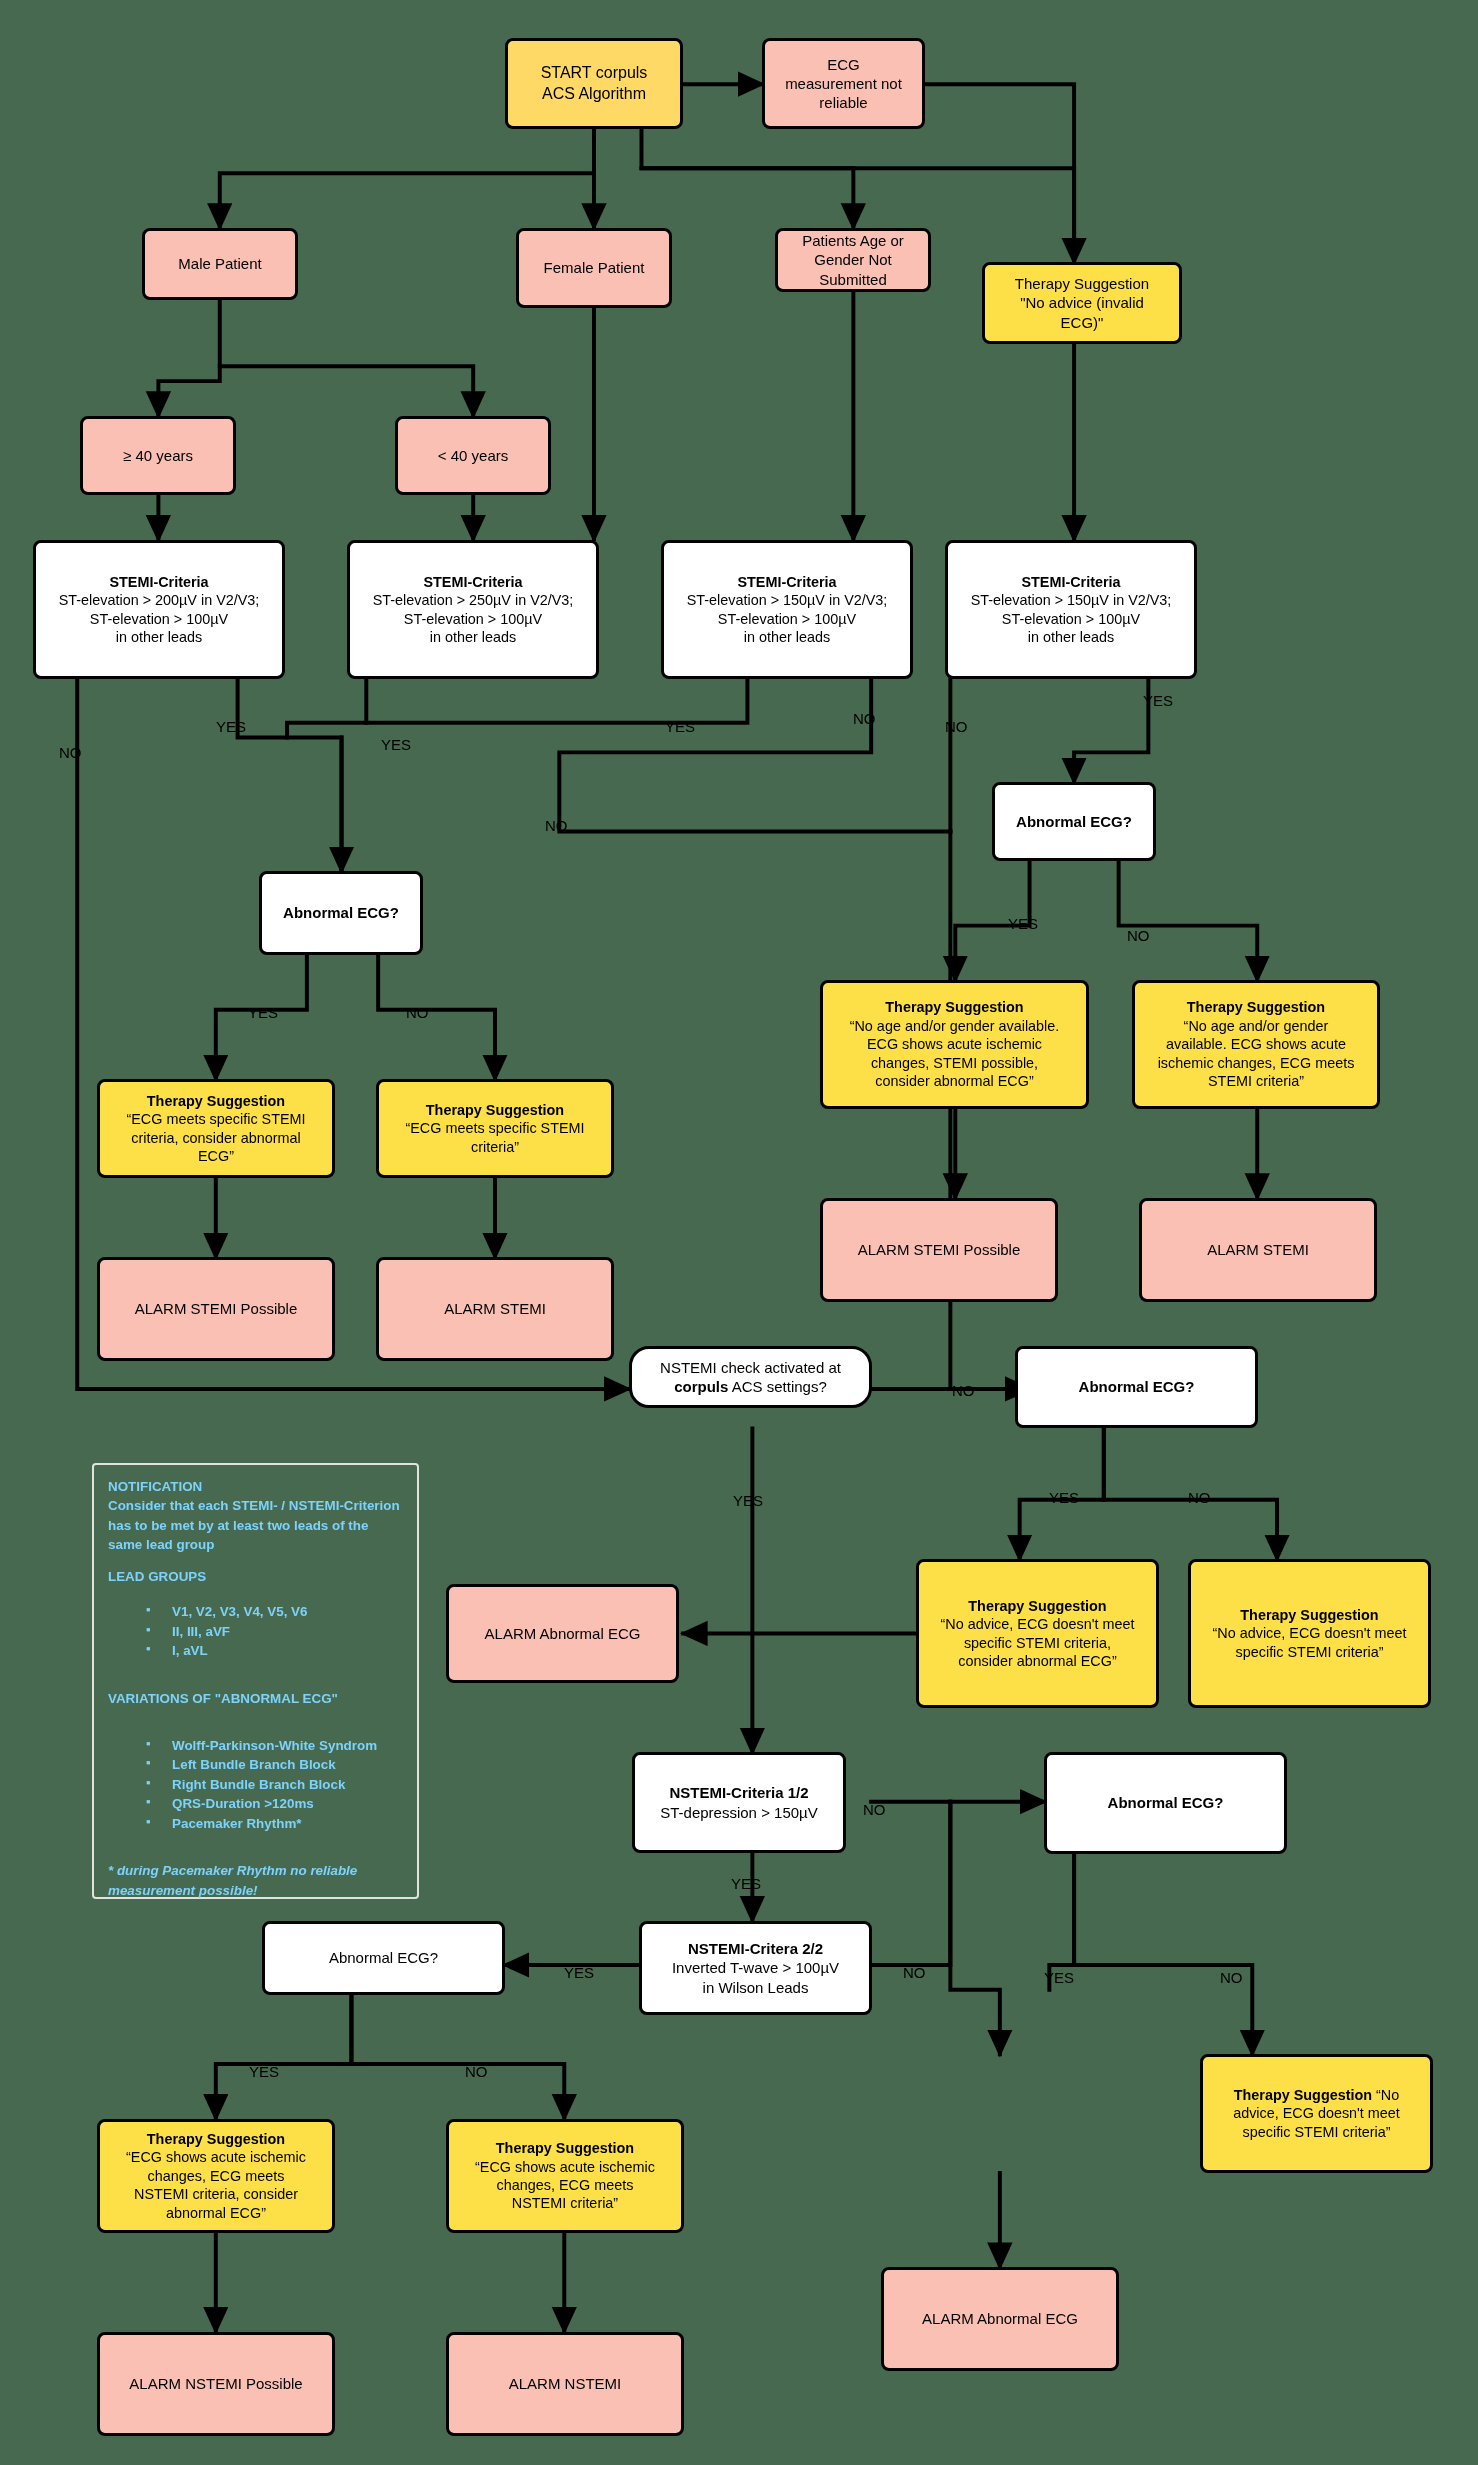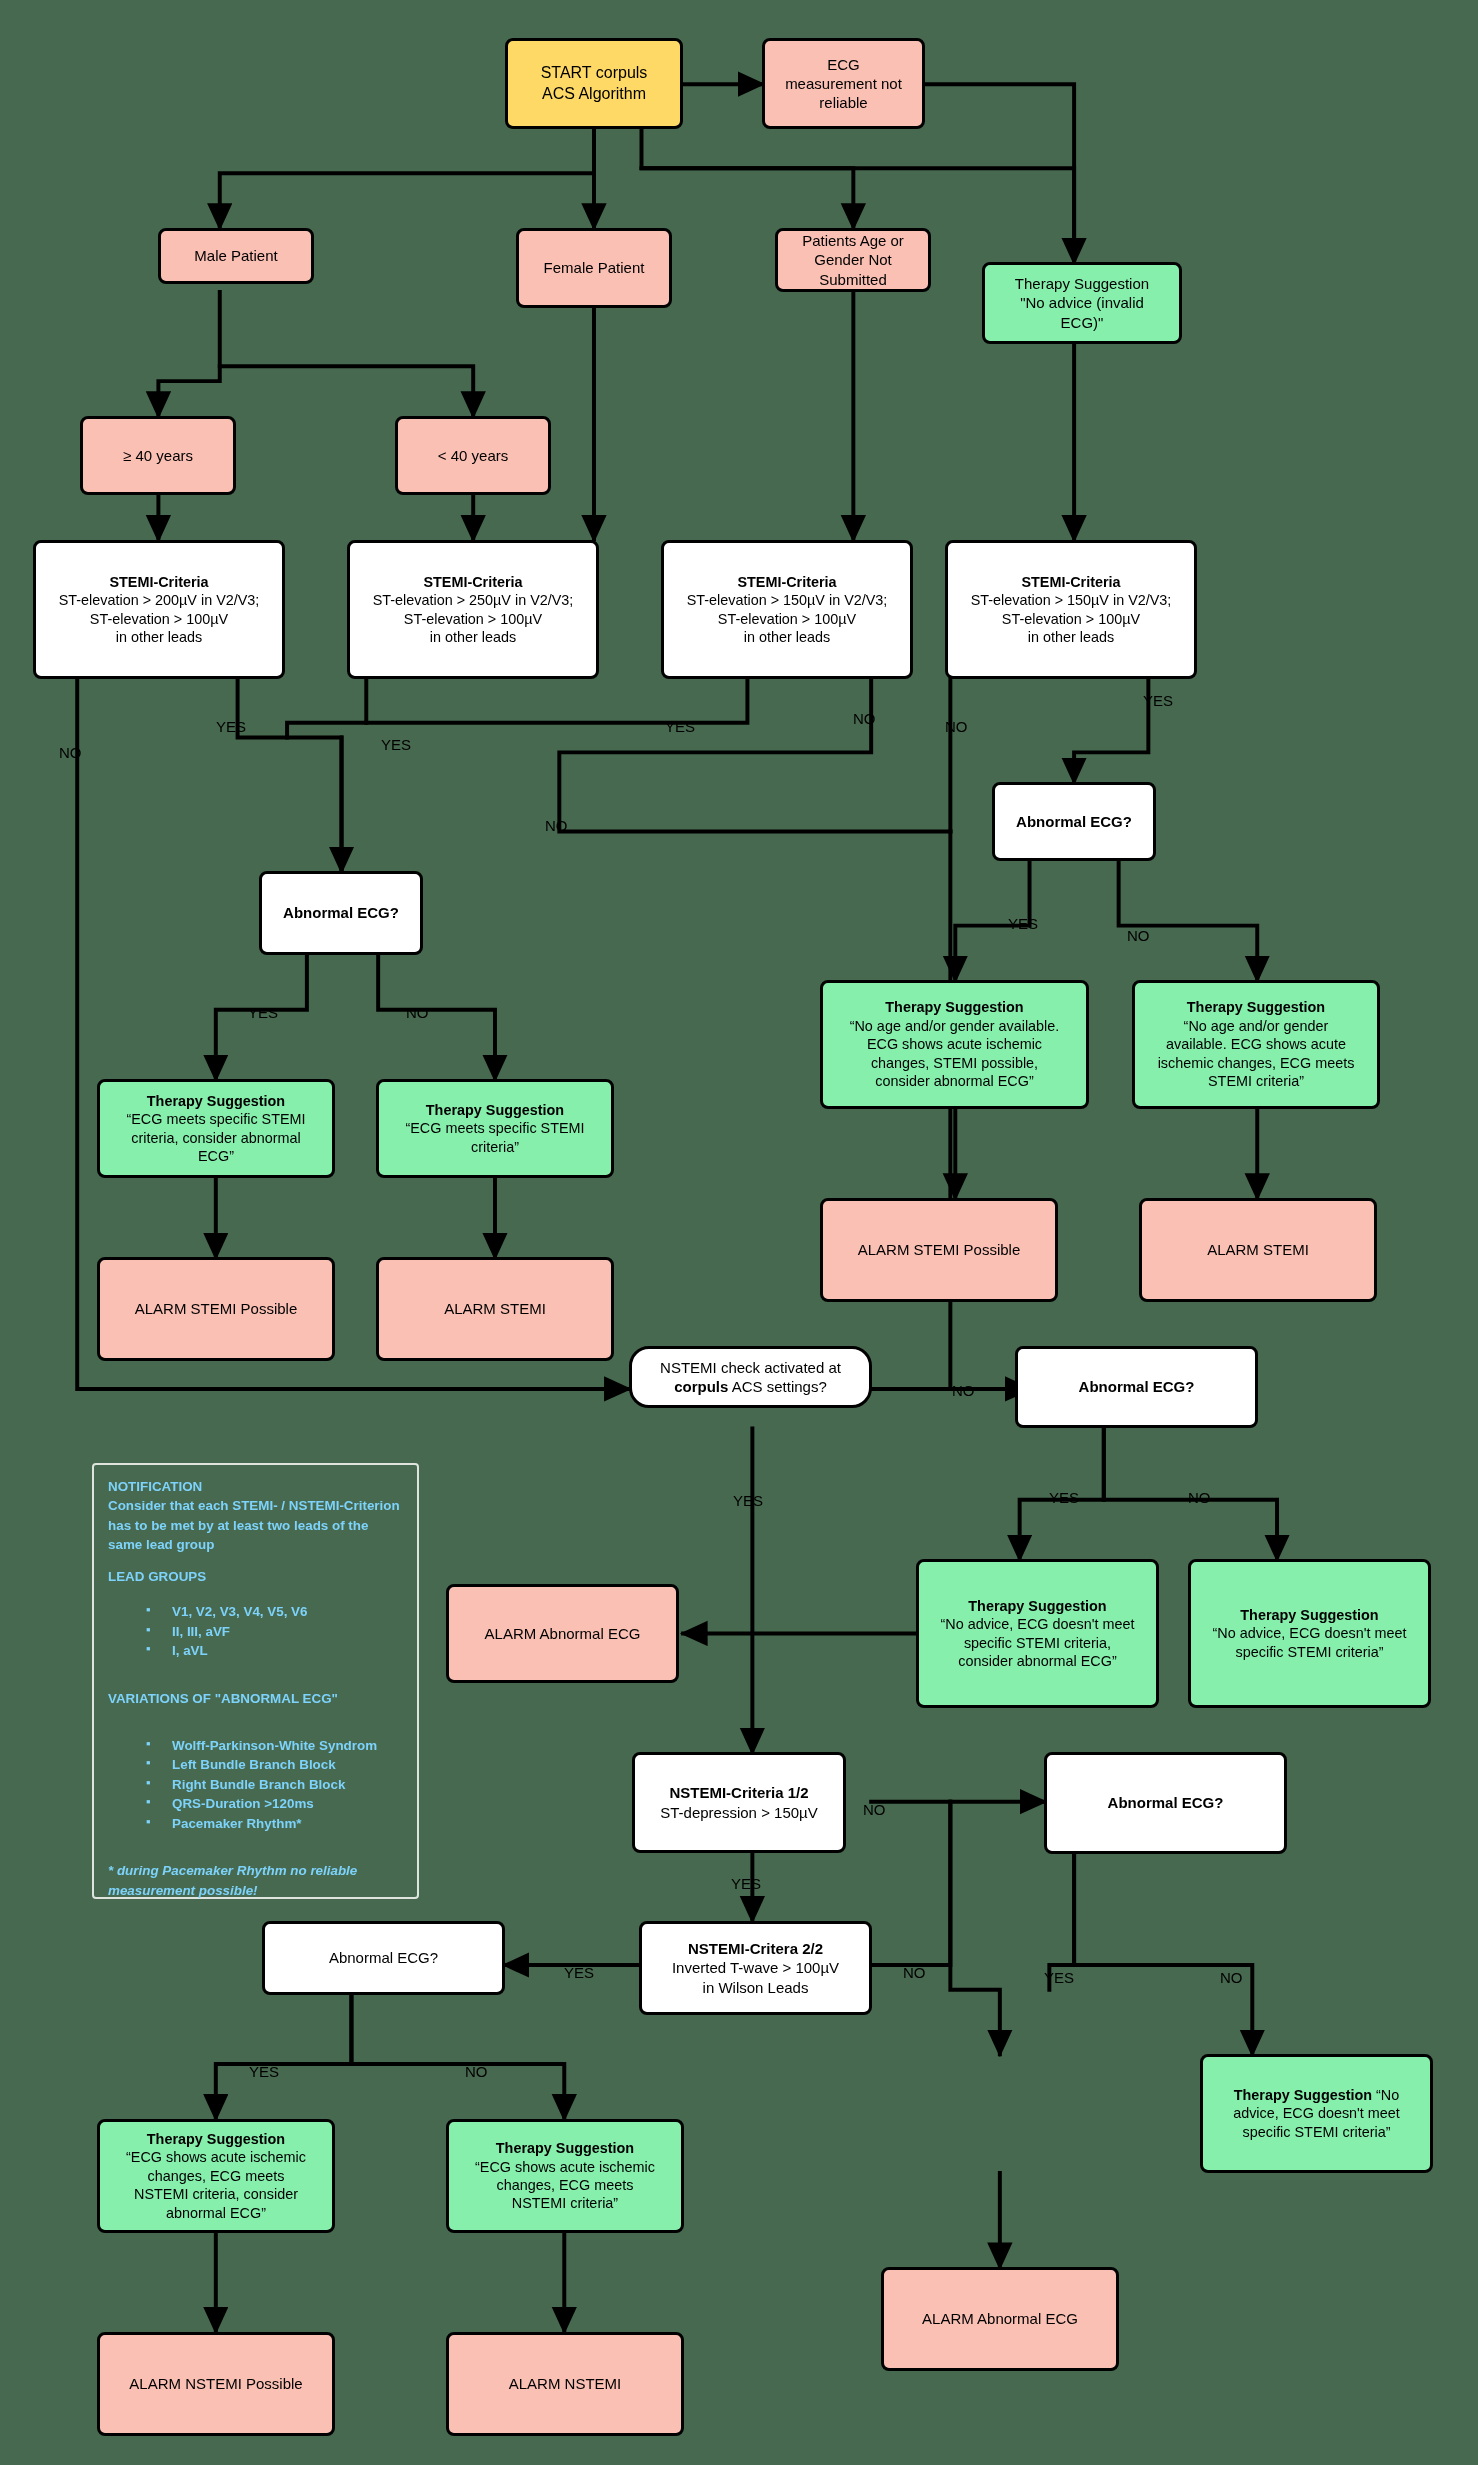--- a/index.html
+++ b/index.html
@@ -22,21 +22,21 @@
     justify-content:center;
     text-align:center;
     padding:6px 20px;
     line-height:1.28;
     color:#000;
     font-size:15px;
   }
   .n-yellow{background:#ffd966;}
   .n-pink{background:#fbc0b4;}
   .n-white{background:#ffffff;}
-  .n-gray{background:#86efac;}
+  .n-gray{background:#fde047;}
   .node .inner{width:100%;}
   .node b{font-weight:bold;}
   .bold{font-weight:bold;}
   .edgelabel{
     position:absolute;
     color:#000;
     font-size:15px;
     font-weight:normal;
     white-space:nowrap;
     background:transparent;
@@ -164,21 +164,21 @@
     <span class="inner" style="white-space:pre-line;">START corpuls
 ACS Algorithm</span>
   </div>
 
   <div class="node n-pink" style="left:762px;top:38px;width:163px;height:91px;">
     <span class="inner" style="white-space:pre-line;">ECG
 measurement not
 reliable</span>
   </div>
 
-  <div class="node n-pink" style="left:142px;top:228px;width:156px;height:56px;margin-left:16px;">
+  <div class="node n-pink" style="left:142px;top:228px;width:156px;height:72px;">
     <span class="inner">Male Patient</span>
   </div>
 
   <div class="node n-pink" style="left:516px;top:228px;width:156px;height:80px;">
     <span class="inner">Female Patient</span>
   </div>
 
   <div class="node n-pink" style="left:775px;top:228px;width:156px;height:64px;">
     <span class="inner" style="white-space:pre-line;">Patients Age or
 Gender Not

